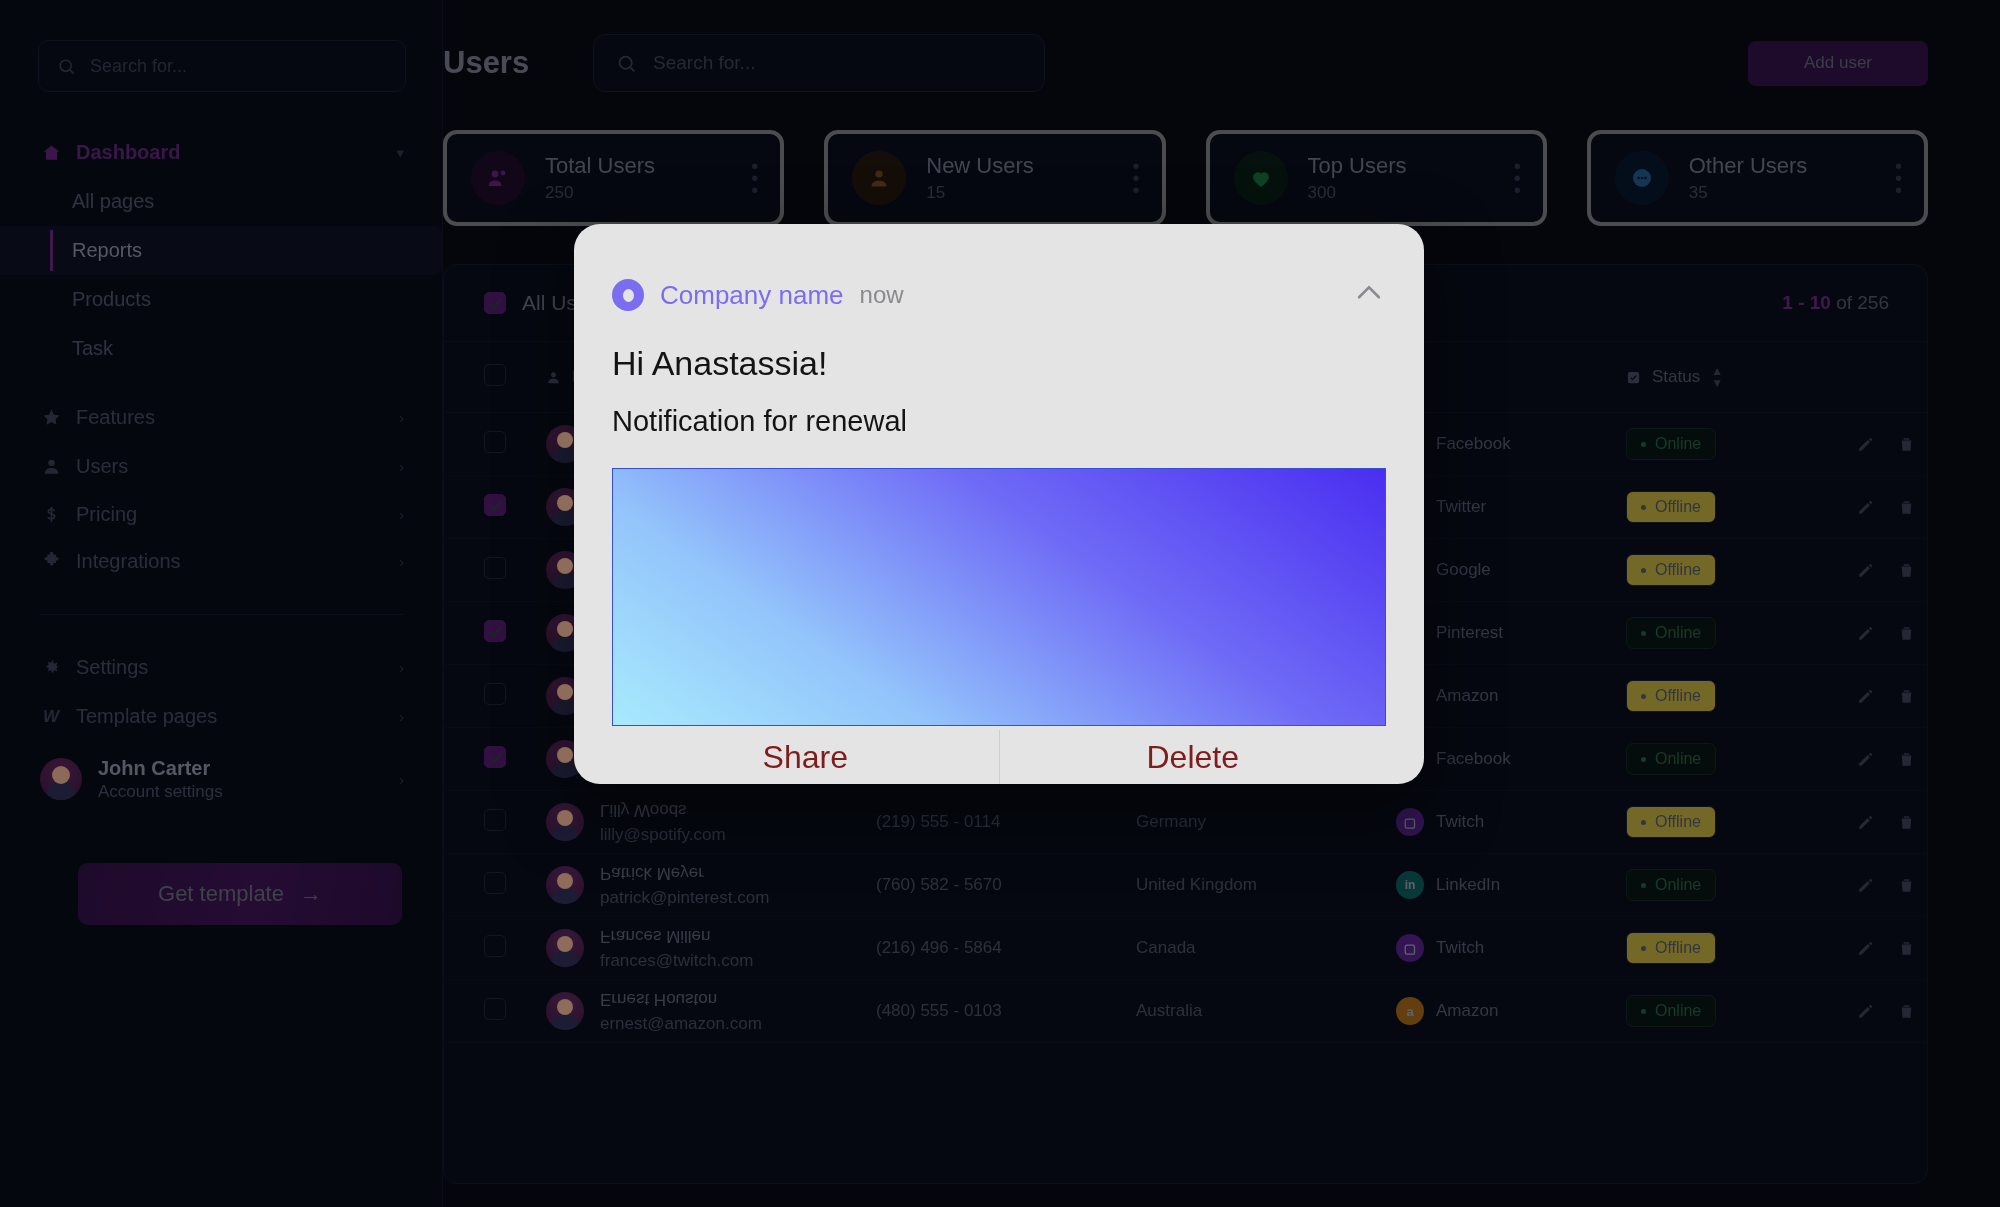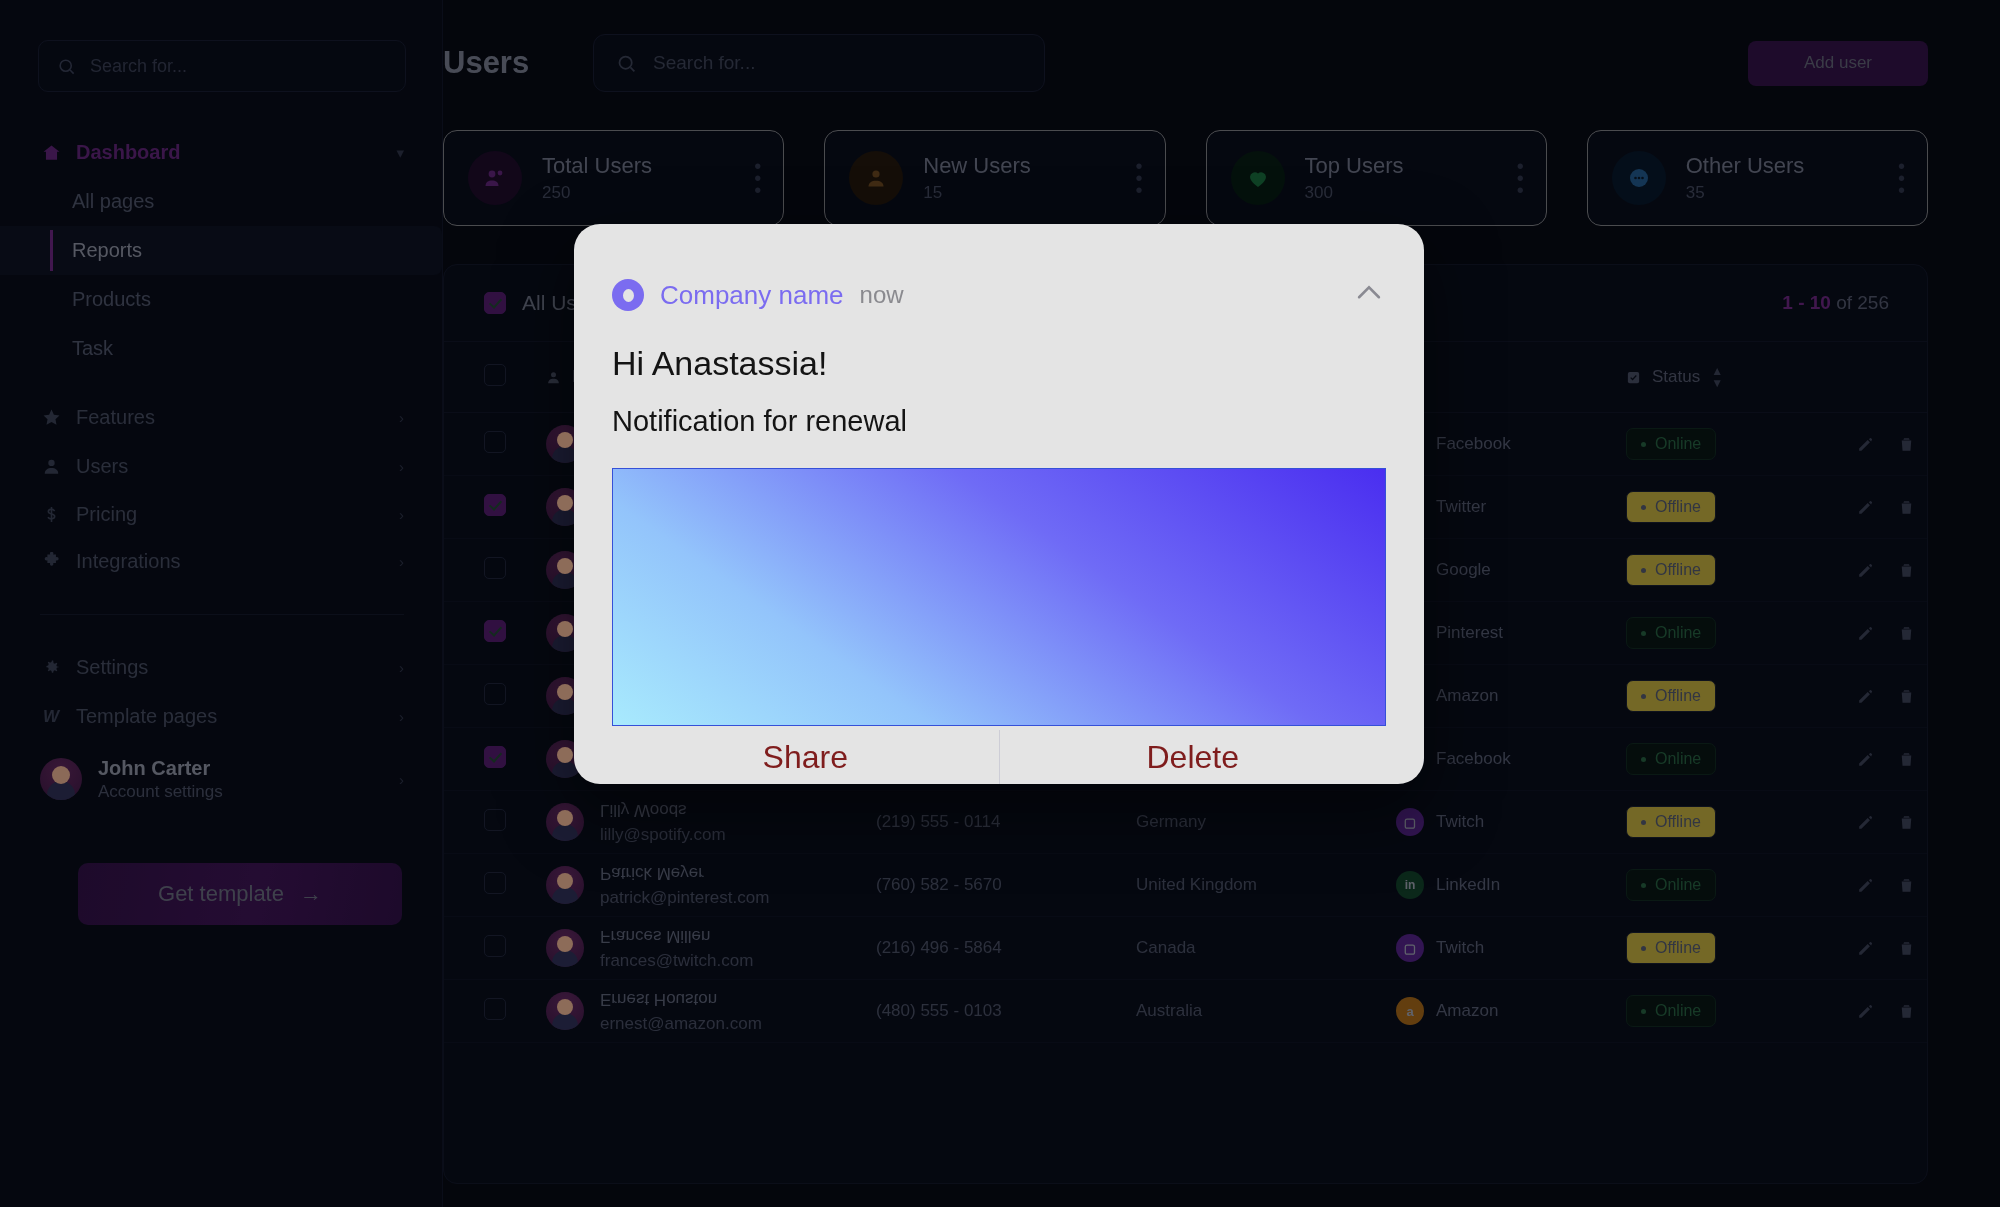--- a/index.html
+++ b/index.html
@@ -118,21 +118,21 @@
   }
   .top-search .ph { color: #4e5468; font-size: 19px; }
   .add-user-btn {
     margin-left: auto; width: 180px; height: 45px; border-radius: 8px;
     background: #3f1252; color: #7d7e90; font-size: 17px; font-weight: 500;
     display: flex; align-items: center; justify-content: center; cursor: pointer;
   }
 
   .stats { display: flex; gap: 40px; padding: 38px 72px 0 0; }
   .stat-card {
-    flex: 1; height: 96px; border: 1px solid #a3a3a3; border-radius: 14px;
+    flex: 1; height: 96px; border: 4px solid #a3a3a3; border-radius: 14px;
     background: #080c18; display: flex; align-items: center;
     padding: 0 22px 0 24px; gap: 20px;
   }
   .stat-ico {
     width: 54px; height: 54px; border-radius: 50%; flex: none;
     display: flex; align-items: center; justify-content: center;
   }
   .stat-label { font-size: 22px; color: #8e93a6; font-weight: 500; line-height: 1.35; }
   .stat-value { font-size: 17px; color: #565c71; line-height: 1.4; }
   .kebab { margin-left: auto; color: #3b4057; font-size: 20px; line-height: 0.6; letter-spacing: 0; cursor: pointer; }
@@ -717,21 +717,21 @@
         <div class="c-name ucell">
           <div class="uav"></div>
           <div class="utext">
             <div class="uname">Patrick Meyer</div>
             <div class="uemail">patrick@pinterest.com</div>
           </div>
         </div>
         <div class="c-phone cellt">(760) 582 - 5670</div>
         <div class="c-country cellt">United Kingdom</div>
         <div class="c-social soc">
-          <span class="soc-ico" style="background:#14532d;font-size:12px">in</span>
+          <span class="soc-ico" style="background:#0f766e;font-size:12px">in</span>
           <span class="soc-name">LinkedIn</span>
         </div>
         <div class="c-status">
           <span class="badge on">
               <span class="dot"></span>
               <span>Online</span>
             </span>
         </div>
         <div class="c-act acts">
           <svg width="19" height="19" viewBox="0 0 24 24" fill="#4d5368">

